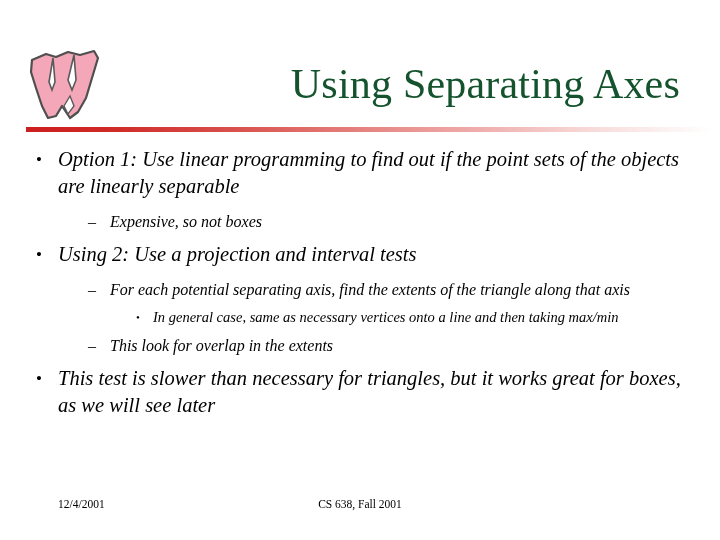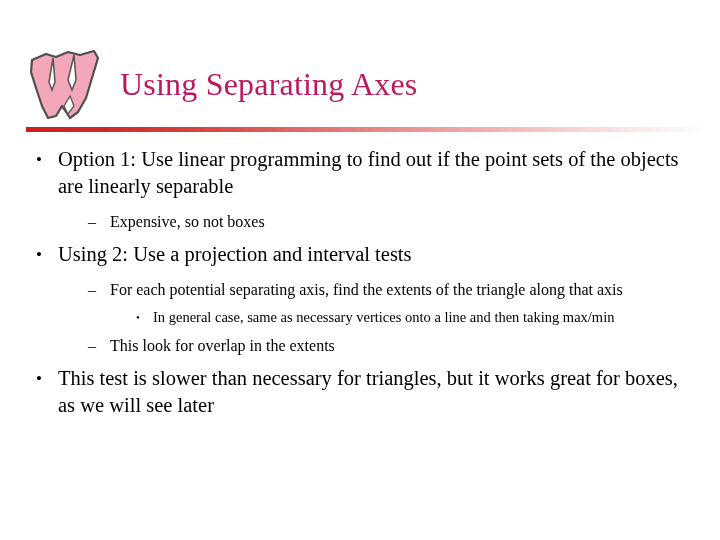--- a/index.html
+++ b/index.html
@@ -33,26 +33,26 @@
     height: 80px;
   }
   .logo svg { display: block; }
 
   
   .title {
     position: absolute;
     left: 120px;
     top: 63px;
     width: 560px;
-    text-align: left;
-    font-size: 32px;
+    text-align: right;
+    font-size: 42px;
     line-height: 42px;
     font-weight: normal;
     letter-spacing: 0.2px;
-    color: #be185d;
+    color: #14532d;
     white-space: nowrap;
   }
 
   
   .divider {
     position: absolute;
     left: 26px;
     top: 127px;
     width: 686px;
     height: 5px;
@@ -79,20 +79,21 @@
     position: relative;
     display: block;
   }
   .bullet-row .glyph {
     position: absolute;
     display: block;
     text-align: left;
   }
   .bullet-row .txt {
     display: block;
+    font-style: italic;
   }
 
   
   .lvl1 {
     margin-left: 58px;
     margin-right: 22px;
     font-size: 20.5px;
     line-height: 27px;
   }
   .lvl1 .glyph {
@@ -220,14 +221,18 @@
 
     <div class="sp-b"></div>
 
     <div class="bullet-row lvl1">
       <span class="glyph">•</span>
       <span class="txt">This test is slower than necessary for triangles, but it works great for boxes, as we will see later</span>
     </div>
 
   </div>
 
+  <div class="footer">
+    <span class="footer-date">12/4/2001</span>
+    <span class="footer-course">CS 638, Fall 2001</span>
+  </div>
 
 </div>
 
 </body></html>

